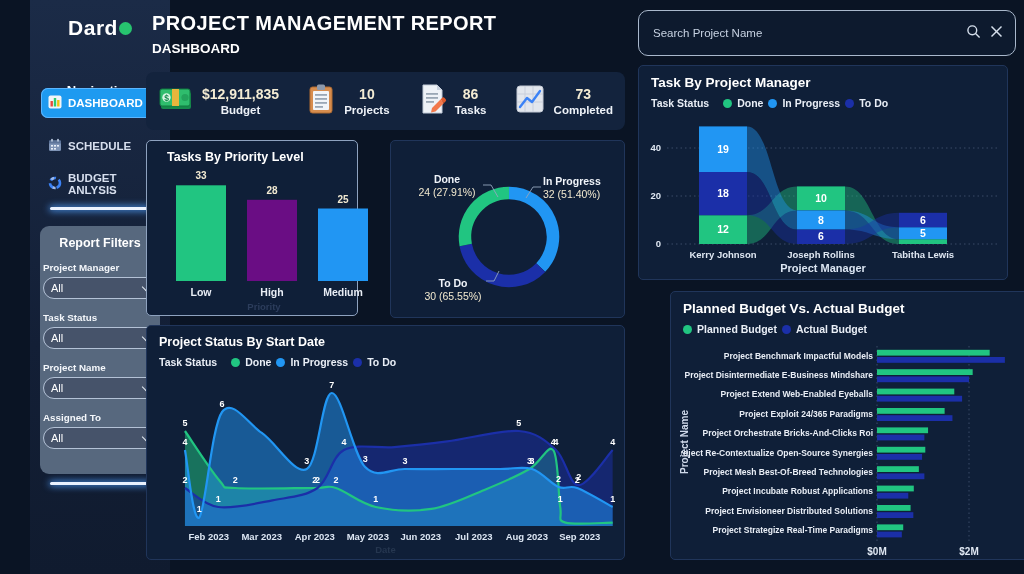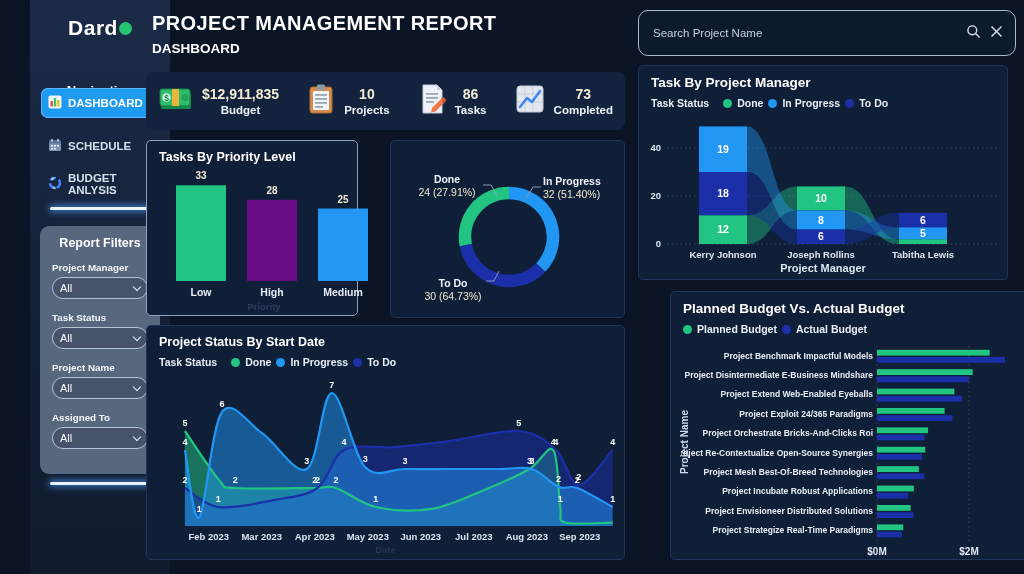--- a/index.html
+++ b/index.html
@@ -13,21 +13,21 @@
         font-weight:800;letter-spacing:.5px;}
   .logo-dot{display:inline-block;width:13px;height:13px;border-radius:50%;background:#27c46f;
             vertical-align:baseline;margin-left:1px;}
   .nav-label{position:absolute;top:83px;width:100%;text-align:center;font-size:13px;font-weight:bold;}
   .nav-item{position:absolute;left:11px;width:118px;height:30px;display:flex;align-items:center;
             gap:6px;padding-left:7px;font-size:11.5px;font-weight:bold;color:#d7dfee;cursor:pointer;}
   .nav-item.active{background:#1e9af0;border-radius:7px;color:#fff;box-shadow:0 0 0 1px #5cb6ff inset;}
   .divider{position:absolute;left:20px;width:100px;height:2.5px;background:#eaf2ff;border-radius:3px;
            box-shadow:0 0 7px 1px rgba(80,160,255,.95);}
   .filters{position:absolute;left:10px;top:226px;width:120px;height:248px;background:#57687e;
-           border-radius:9px;padding:10px 12px;}
+           border-radius:9px;padding:10px 3px;}
   .filters-title{text-align:center;font-size:12.5px;font-weight:bold;margin-bottom:12px;}
   .f-group{margin-bottom:13px;}
   .f-label{font-size:9.8px;font-weight:bold;color:#f4f7fb;margin-bottom:4px;}
   .f-select{height:22px;background:#46536a;border:1px solid #b4c2d6;border-radius:11px;display:flex;
             align-items:center;justify-content:space-between;padding:0 7px;font-size:11px;
             color:#fff;cursor:pointer;}
   .chev{width:6px;height:6px;border-right:1.5px solid #e7eef7;border-bottom:1.5px solid #e7eef7;
         transform:rotate(45deg);margin-top:-3px;}
   
   .page-title{position:absolute;left:152px;top:12px;font-size:20px;font-weight:bold;letter-spacing:.4px;}
@@ -39,21 +39,21 @@
   .search-input::placeholder{color:#c7d2e2;}
   
   .kpi-strip{position:absolute;left:146px;top:72px;width:479px;height:58px;background:#13233d;
              border-radius:8px;display:flex;align-items:center;justify-content:space-between;padding:0 12px;}
   .kpi{display:flex;align-items:center;gap:8px;}
   .kpi-text{display:flex;flex-direction:column;align-items:center;}
   .kpi-val{font-size:14px;font-weight:bold;color:#f4ecd4;}
   .kpi-label{font-size:11.5px;font-weight:bold;color:#eef2f8;margin-top:2px;}
   
   .card{position:absolute;background:#0f1f38;border:1px solid #20355a;border-radius:5px;}
-  #card-priority{left:146px;top:140px;width:212px;height:176px;border-color:#8ea2bf;}
+  #card-priority{left:146px;top:140px;width:212px;height:176px;border-color:#8ea2bf;padding-left:8px;}
   #card-status{left:390px;top:140px;width:235px;height:178px;}
   #card-area{left:146px;top:325px;width:479px;height:235px;}
   #card-manager{left:638px;top:65px;width:370px;height:215px;}
   #card-budget{left:670px;top:291px;width:370px;height:269px;}
   .card-title{padding:9px 12px 0;font-size:12.5px;font-weight:bold;}
   #card-manager .card-title,#card-budget .card-title{font-size:13.5px;}
   .legend-row{display:flex;align-items:center;gap:5px;padding:7px 12px 0;font-size:10.5px;
               font-weight:bold;color:#e9eef6;}
   .legend-row .gap{width:4px;}
   .dot{width:9px;height:9px;border-radius:50%;flex:0 0 auto;}
@@ -270,21 +270,21 @@
     <div class="d-label" style="left:20px;top:32px;width:72px;text-align:center;">
       <div class="d-name">Done</div>
       <div class="d-detail">24 (27.91%)</div>
     </div>
     <div class="d-label" style="left:152px;top:34px;width:80px;text-align:left;">
       <div class="d-name">In Progress</div>
       <div class="d-detail">32 (51.40%)</div>
     </div>
     <div class="d-label" style="left:14px;top:136px;width:96px;text-align:center;">
       <div class="d-name">To Do</div>
-      <div class="d-detail">30 (64.73%)</div>
+      <div class="d-detail">30 (65.55%)</div>
     </div>
   </div>
 
   <div class="card" id="card-area">
     <div class="card-title">Project Status By Start Date</div>
     <div class="legend-row">
       <span>Task Status</span>
         <span class="gap"></span>
       <span class="dot dot-green"></span>
         <span>Done</span>

